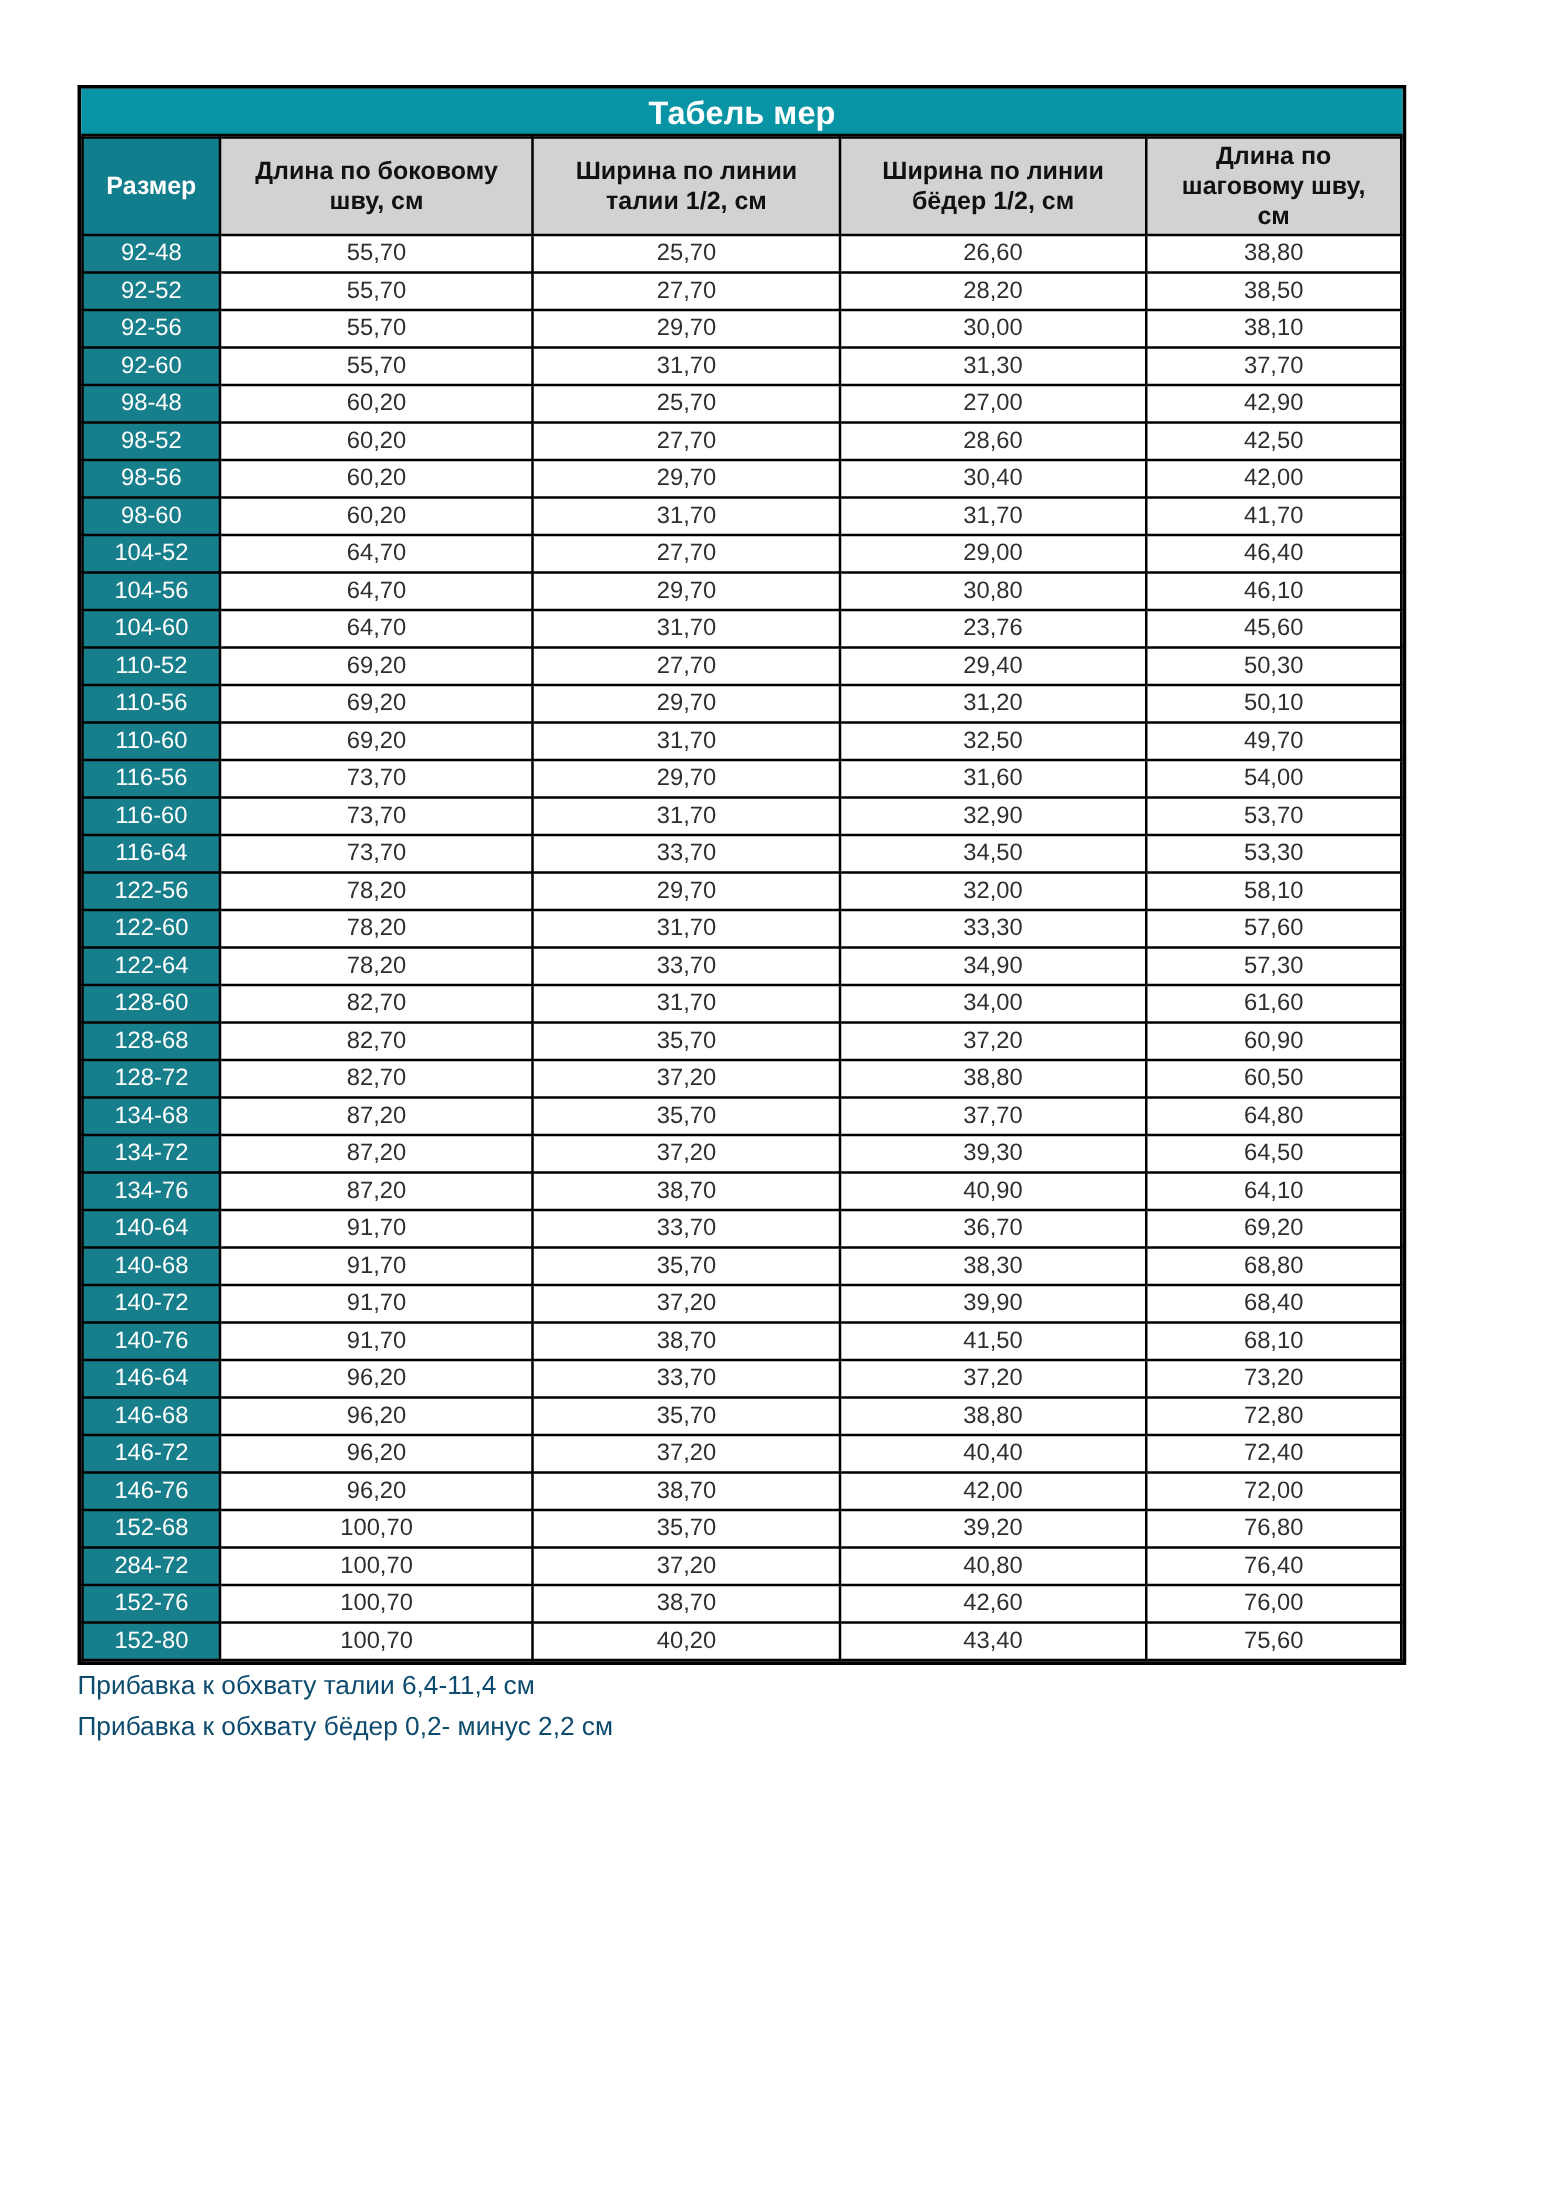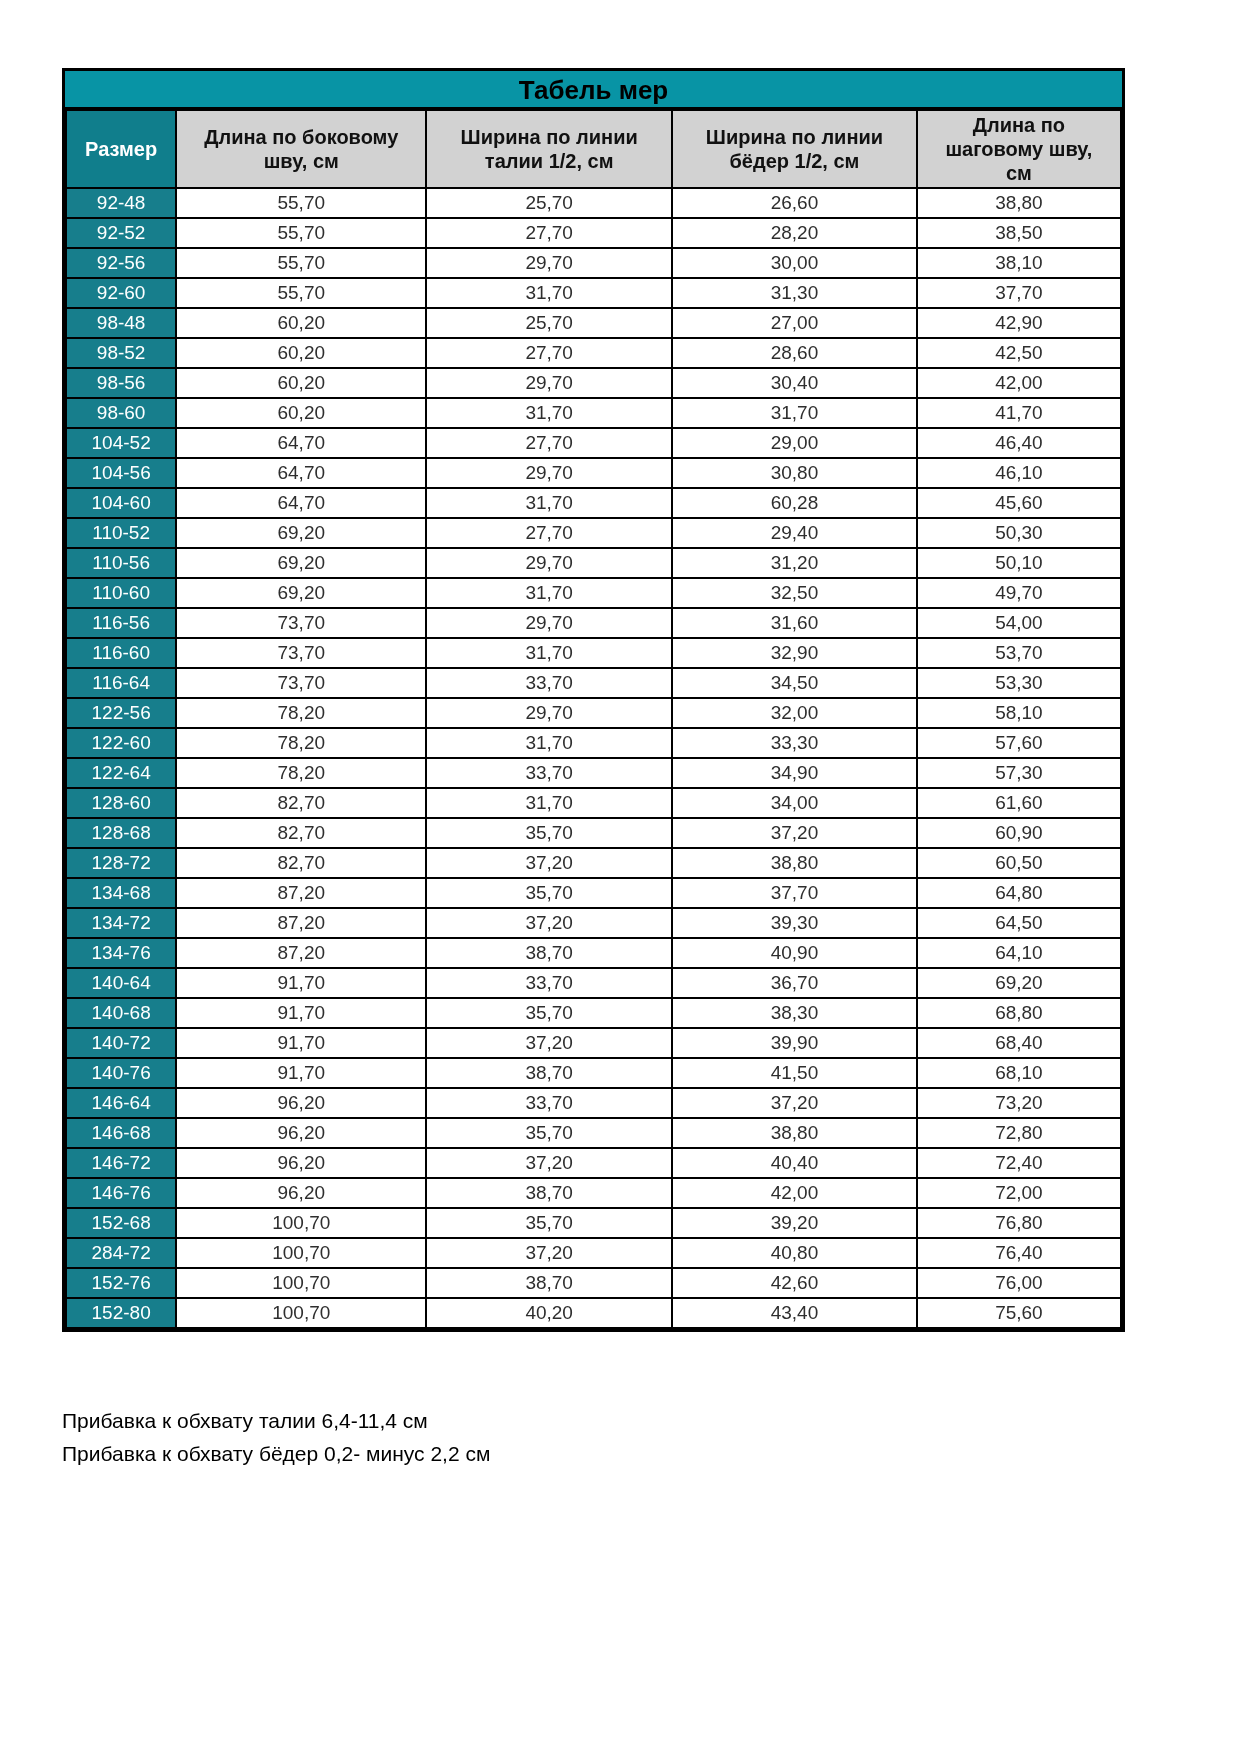--- a/index.html
+++ b/index.html
@@ -16,21 +16,21 @@
     left: 62px;
     top: 68px;
     width: 1063px;
   }
   .table-wrap {
     border: 3px solid #000000;
     width: 100%;
   }
   .title-bar {
     background: #0894A5;
-    color: #000000;
+    color: #ffffff;
     font-size: 26px;
     font-weight: bold;
     text-align: center;
     height: 38px;
     line-height: 38px;
     border-bottom: 2px solid #000000;
   }
   table.meas {
     width: 100%;
     border-collapse: collapse;
@@ -66,22 +66,21 @@
     font-size: 19px;
     height: 30px;
     padding: 1px 2px;
   }
   table.meas td.size-cell {
     background: #177E8C;
     color: #ffffff;
     font-weight: normal;
   }
   .notes {
-    margin-top: 72px;
-    color: #000000;
+    color: #0c4a6e;
     font-size: 21px;
     line-height: 33px;
   }
 </style>
 </head>
 <body>
 
 <div class="page">
 
   <div class="table-wrap">
@@ -172,21 +171,21 @@
             <td class="size-cell">104-56</td>
             <td>64,70</td>
             <td>29,70</td>
             <td>30,80</td>
             <td>46,10</td>
           </tr>
           <tr>
             <td class="size-cell">104-60</td>
             <td>64,70</td>
             <td>31,70</td>
-            <td>60,28</td>
+            <td>23,76</td>
             <td>45,60</td>
           </tr>
           <tr>
             <td class="size-cell">110-52</td>
             <td>69,20</td>
             <td>27,70</td>
             <td>29,40</td>
             <td>50,30</td>
           </tr>
           <tr>

